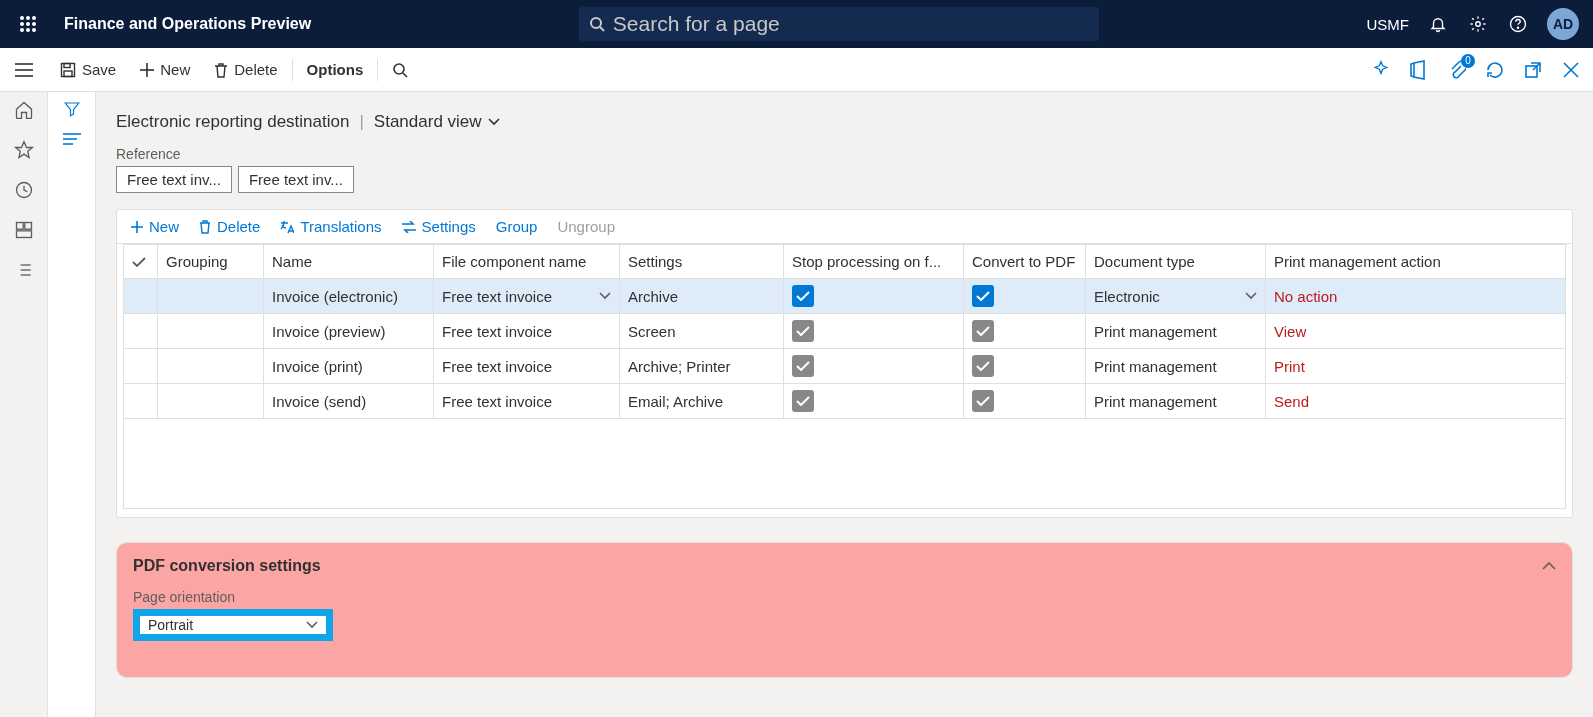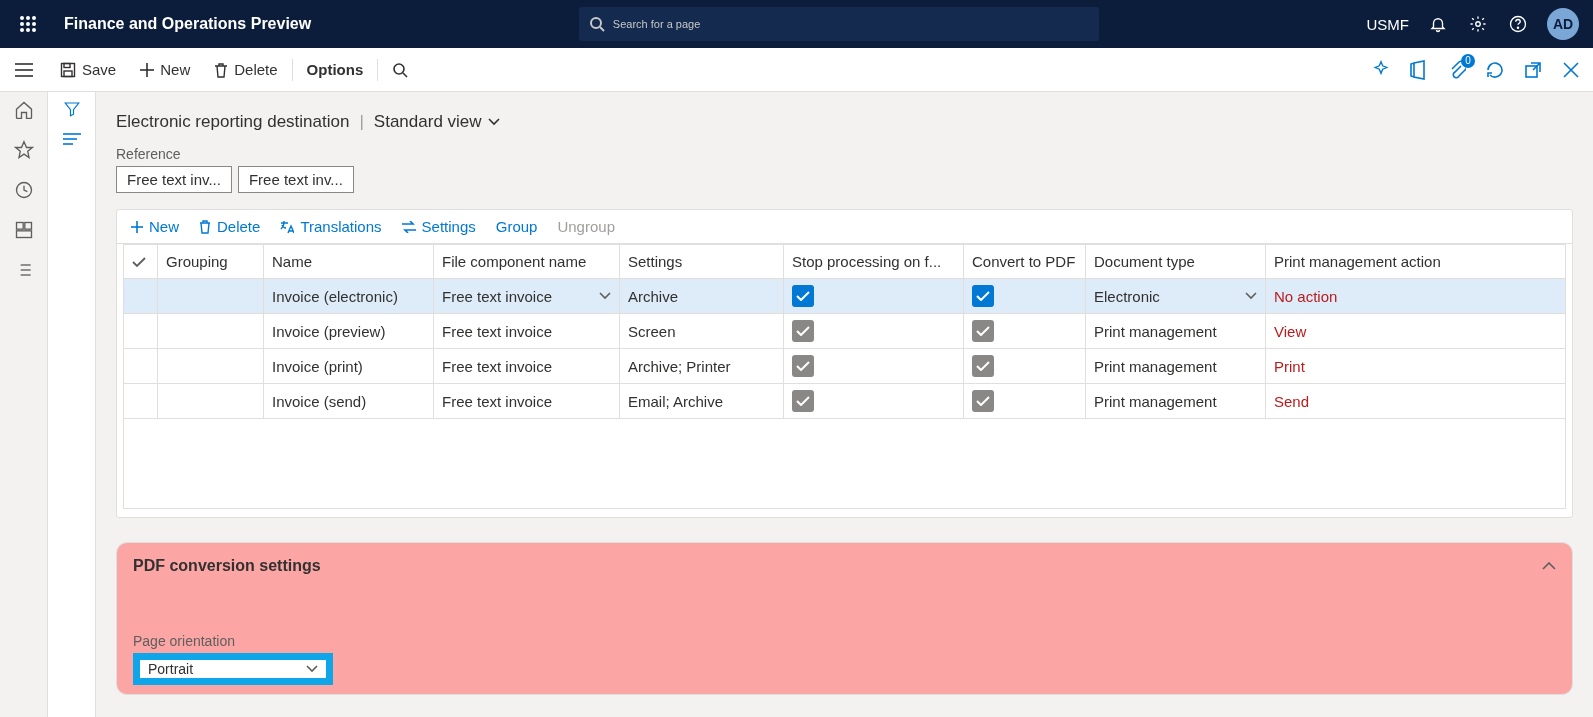--- a/index.html
+++ b/index.html
@@ -6,21 +6,21 @@
 body { font-family: "Segoe UI", Arial, sans-serif; font-size: 14px; color: #323130; overflow: hidden; background: #fff; }
 svg { display: block; }
 
 
 .topbar { height: 48px; background: #0b1d3a; color: #fff; display: flex; align-items: center; padding: 0 8px; }
 .topbar-left { display: flex; align-items: center; gap: 16px; }
 .waffle { width: 40px; height: 40px; display:flex; align-items:center; justify-content:center; cursor:pointer; }
 .app-title { font-size: 16px; font-weight: 600; }
 .search-wrap { flex: 1; display:flex; justify-content:center; }
 .search-box { width: 520px; height: 34px; background: #142a4f; border-radius: 3px; display:flex; align-items:center; padding: 0 10px; color: #c8c8c8; }
-.search-box input { background: transparent; border: none; outline: none; color: #fdba74; font-size: 11px; flex:1; margin-left: 8px; }
+.search-box input { background: transparent; border: none; outline: none; color: #fdba74; font-size: 21px; flex:1; margin-left: 8px; }
 .search-box input::placeholder { color: #c8c8c8; }
 .topbar-right { display:flex; align-items:center; gap: 18px; padding-right: 6px; }
 .topbar-right .entity { font-size: 15px; }
 .topbar-ico { width: 22px; height:22px; display:flex; align-items:center; justify-content:center; cursor:pointer; }
 .avatar { width: 32px; height:32px; border-radius:50%; background:#7ba7d7; color:#0b1d3a; display:flex; align-items:center; justify-content:center; font-weight:600; }
 
 
 .shell { display:flex; height: calc(100vh - 48px); }
 .actionbar { height: 44px; border-bottom: 1px solid #e1dfdd; display:flex; align-items:center; justify-content:space-between; padding: 0 10px 0 0; background:#fff; }
 .actionbar-left { display:flex; align-items:center;text-align:center; }
@@ -77,21 +77,21 @@
 .chk.blue { background:#0078d4; }
 .chk.grey { background:#8a8886; }
 .cellflex { display:flex; align-items:center; justify-content:space-between; }
 .chev { color:#605e5c; }
 .muted { color:#b91c1c;margin-top:20px; }
 .empty-area { height:90px; border:1px solid #e1dfdd; border-top:none; }
 
 
 .panel2 { border:1px solid #e1dfdd; border-radius:11px; background:#fca5a5; margin-top:24px; }
 .p2-header { display:flex; align-items:center; justify-content:space-between; padding: 14px 16px; font-weight:700; font-size:16px; }
-.p2-body { padding: 0 16px 9px 16px; margin-top: 44px; }
+.p2-body { padding: 0 16px 36px 16px; }
 .fld-label { font-size:14px; color:#605e5c; margin-bottom:4px; }
 .select-box { width:200px; height:32px; border:7px solid #0ea5e9; display:flex; align-items:center; justify-content:space-between; padding:0 8px; cursor:pointer; background:#fff; }
 
 </style>
 </head>
 <body>
 
 <div class="topbar">
   <div class="topbar-left">
     <div class="waffle">

